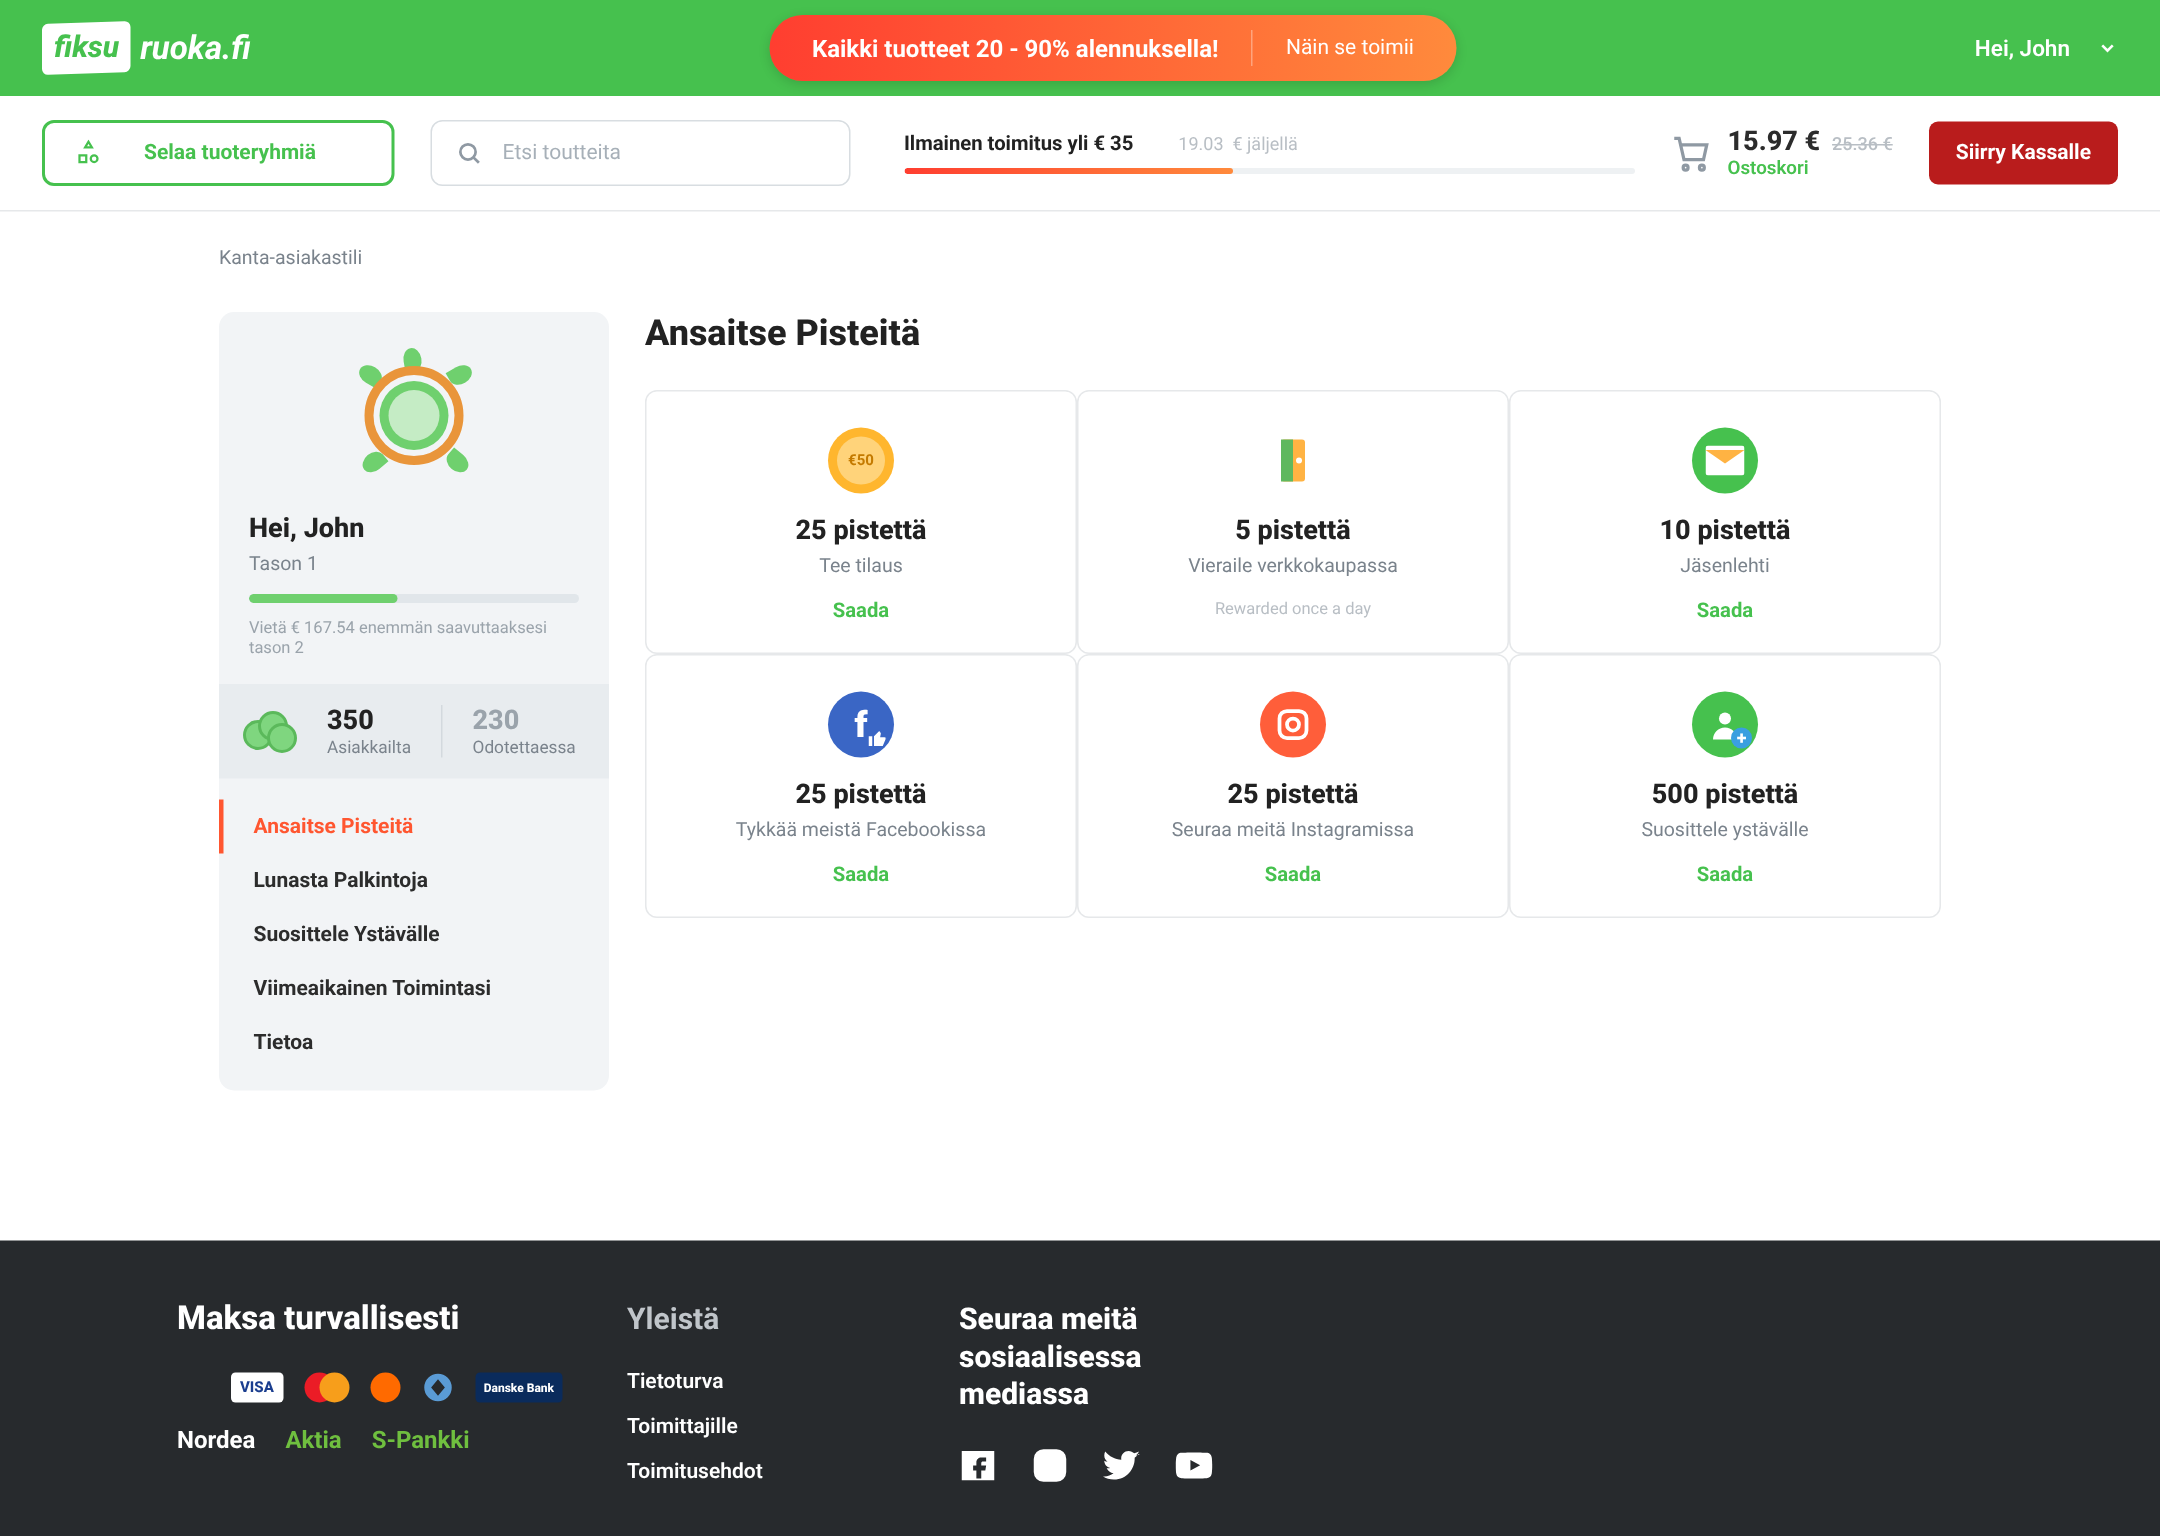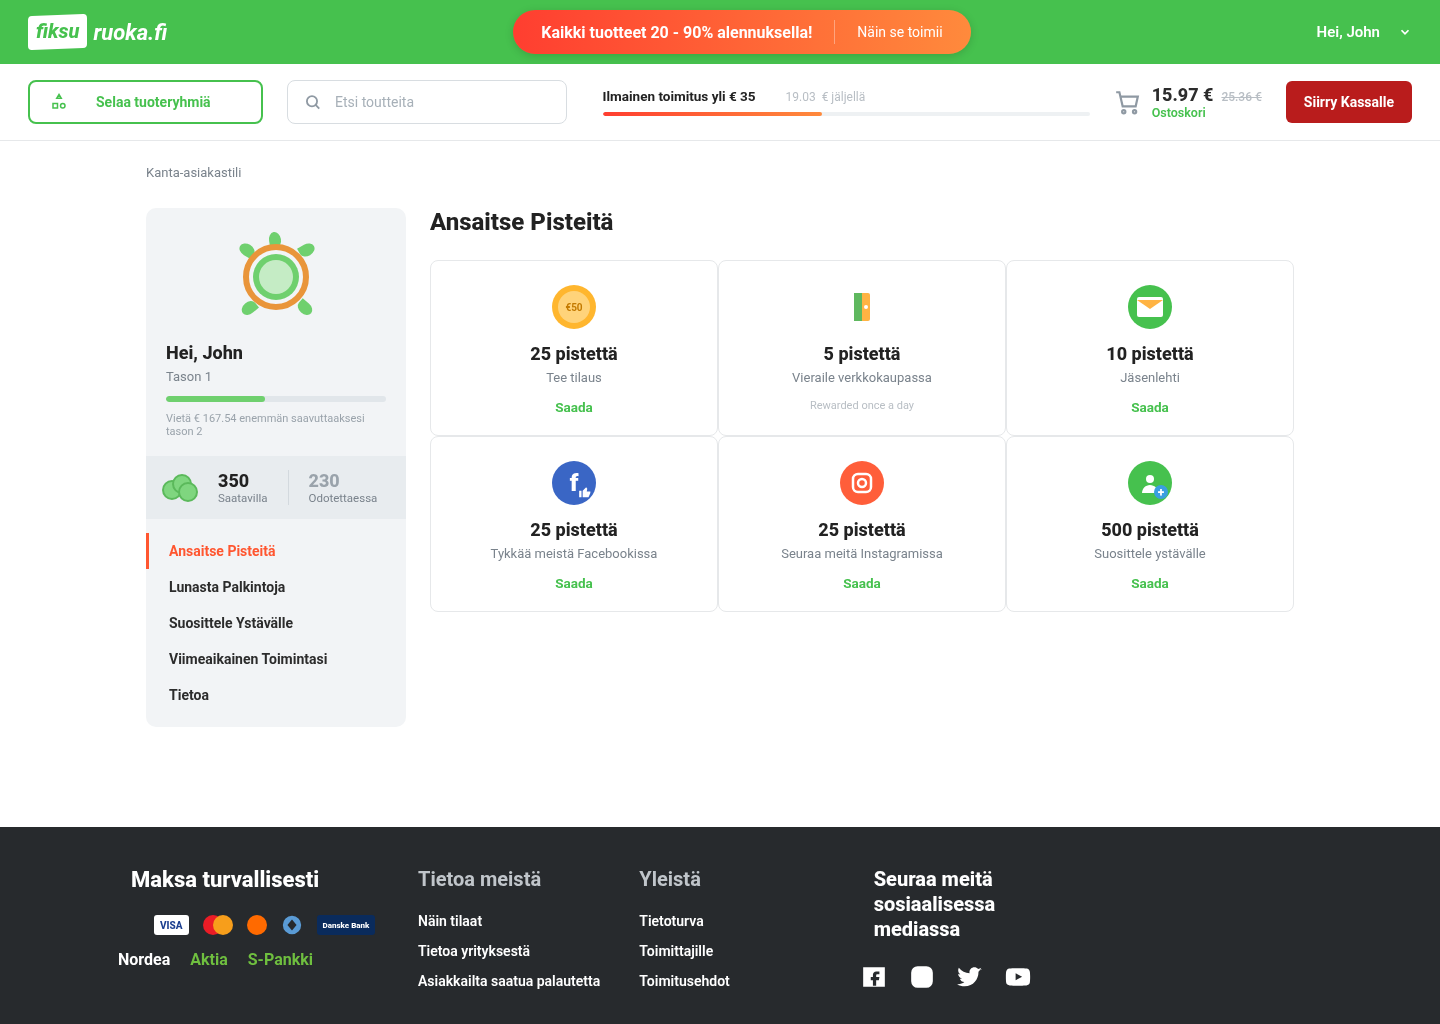--- a/index.html
+++ b/index.html
@@ -71,21 +71,21 @@
 .card { border:1px solid #e6e8ea; border-radius:8px; padding:24px 18px 20px; text-align:center; }
 .card-icon { width:44px; height:44px; border-radius:50%; margin:0 auto 14px; display:flex; align-items:center; justify-content:center; color:#fff; font-weight:700; }
 .card-points { font-weight:800; font-size:18px; color:#222; margin-bottom:6px; }
 .card-desc { font-size:13px; color:#7a838c; margin-bottom:14px; }
 .card-cta { font-size:13.5px; font-weight:700; color:#46c14e; }
 .card-note { font-size:11px; color:#b8bec4; }
 
 
 .footer { background:#272a2d; color:#fff; padding:40px 28px 30px; margin-top:40px; }
 .footer-grid { max-width:1204px; margin:0 auto; display:grid; grid-template-columns: 280px 1fr 1fr 1fr 240px; gap:20px; }
-.foot-h { font-weight:800; font-size:22px; margin-bottom:22px;margin-left:13px; }
+.foot-h { font-weight:800; font-size:22px; margin-bottom:22px; }
 .foot-h-sm { font-weight:700; font-size:20px; color:#c0c5ca; margin-bottom:22px; }
 .pay-row { display:flex; gap:14px; align-items:center; margin-bottom:14px; flex-wrap:wrap;padding-left:36px; }
 .pay-badge { height:20px; padding:3px 6px; background:#fff; color:#1b3e8f; font-weight:800; font-size:10px; border-radius:3px; display:flex; align-items:center; }
 .pay-circle { width:20px; height:20px; border-radius:50%; }
 .brand-row { display:flex; gap:20px; align-items:center; }
 .brand { font-weight:700; font-size:16px; }
 .foot-link { display:block; font-size:14px; font-weight:600; margin-bottom:14px; color:#fff; cursor:pointer; }
 .social-row { display:flex; gap:22px; margin-top:18px; }
 .soc-icon { width:26px; height:26px; fill:#fff; }
 </style>
@@ -170,21 +170,21 @@
         <div class="level-hint">Vietä € 167.54 enemmän saavuttaaksesi tason 2</div>
       </div>
       <div class="stats-row">
         <div class="coins-icon">
           <div class="coin" style="left:0;top:6px"></div>
           <div class="coin" style="left:10px;top:0"></div>
           <div class="coin" style="left:16px;top:8px"></div>
         </div>
         <div class="stat">
           <div class="stat-num">350</div>
-          <div class="stat-label">Saatavilla</div>
+          <div class="stat-label">Asiakkailta</div>
         </div>
         <div class="stat-div"></div>
         <div class="stat">
           <div class="stat-num" style="color:#9aa3ab">230</div>
           <div class="stat-label">Odotettaessa</div>
         </div>
       </div>
       <nav class="side-nav" id="side-nav">
           <div class="nav-item active">Ansaitse Pisteitä</div>
           <div class="nav-item">Lunasta Palkintoja</div>
@@ -289,26 +289,20 @@
             <path fill="#5a9bd5" d="M12 2a10 10 0 100 20 10 10 0 000-20zm0 4l5 6-5 6-5-6 5-6z"></path>
           </svg>
         <span class="pay-badge" style="background:#0a2b5c;color:#fff;font-size:8px">Danske Bank</span>
       </div>
       <div class="brand-row">
         <span class="brand" style="color:#fff">Nordea</span>
         <span class="brand" style="color:#6fbf3f">Aktia</span>
         <span class="brand" style="color:#6fbf3f">S-Pankki</span>
       </div>
     </div>
-    <div id="fcol1">
-        <div class="foot-h-sm">Tietoa meistä</div>
-        <a class="foot-link">Näin tilaat</a>
-        <a class="foot-link">Tietoa yrityksestä</a>
-        <a class="foot-link">Asiakkailta saatua palautetta</a>
-      </div>
     <div id="fcol2">
         <div class="foot-h-sm">Yleistä</div>
         <a class="foot-link">Tietoturva</a>
         <a class="foot-link">Toimittajille</a>
         <a class="foot-link">Toimitusehdot</a>
       </div>
     <div>
       <div class="foot-h" style="font-size:20px;line-height:1.25">Seuraa meitä sosiaalisessa mediassa</div>
       <div class="social-row">
         <svg class="soc-icon" viewBox="0 0 24 24">

